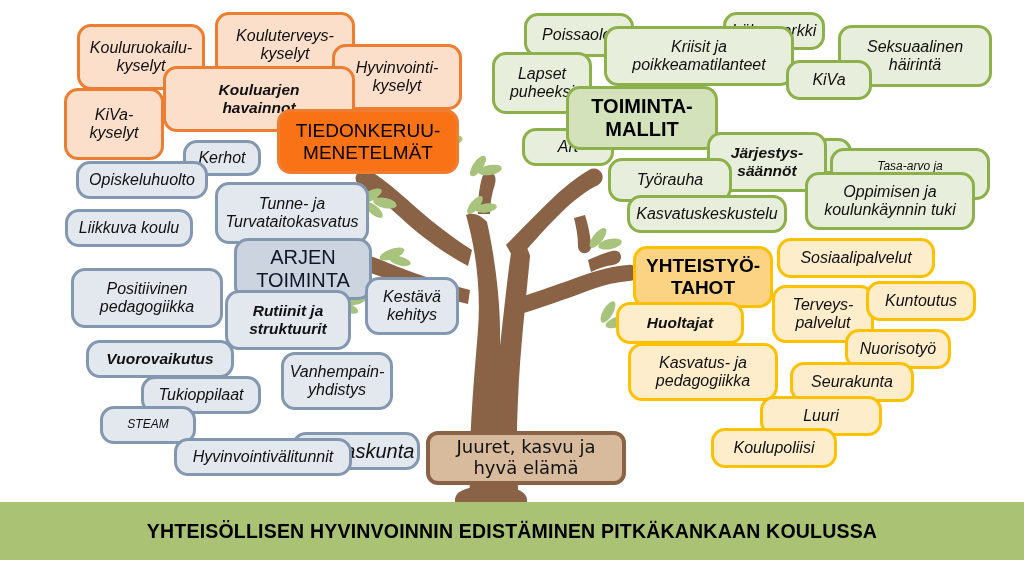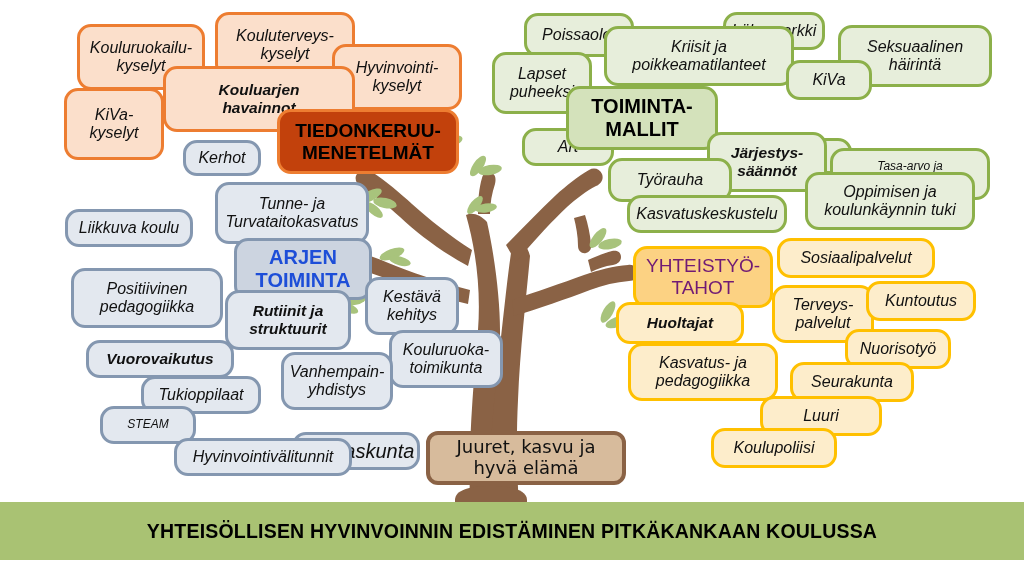--- a/index.html
+++ b/index.html
@@ -22,31 +22,31 @@
     text-align:center;
     border-style:solid;
     border-radius:14px;
     font-style:italic;
     line-height:1.14;
     padding:2px 5px;
     white-space:pre-line;
   }
   
   .n-orange{background:#fbdfcb;border-color:#ed7d31;border-width:3.5px;color:#111;}
-  .n-orange-hdr{background:#c2410c;border-color:#ed7d31;border-width:3.5px;color:#000;
-     font-style:normal;font-weight:700;}
+  .n-orange-hdr{background:#f97316;border-color:#ed7d31;border-width:3.5px;color:#000;
+     font-style:normal;font-weight:400;}
   .n-blue{background:#e3e8ef;border-color:#8497b0;border-width:3.5px;color:#111;}
-  .n-blue-hdr{background:#ccd4e0;border-color:#8497b0;border-width:3.5px;color:#1d4ed8;
-     font-style:normal;font-weight:700;}
+  .n-blue-hdr{background:#ccd4e0;border-color:#8497b0;border-width:3.5px;color:#0f172a;
+     font-style:normal;font-weight:400;}
   .n-green{background:#e7eedb;border-color:#8cb04a;border-width:3.5px;color:#111;}
   .n-green-hdr{background:#d4e2bb;border-color:#8cb04a;border-width:3.5px;color:#000;
      font-style:normal;font-weight:700;}
   .n-yellow{background:#fdedcb;border-color:#ffc000;border-width:3.5px;color:#111;}
-  .n-yellow-hdr{background:#fcd283;border-color:#ffc000;border-width:3.5px;color:#701a75;
-     font-style:normal;font-weight:400;}
+  .n-yellow-hdr{background:#fcd283;border-color:#ffc000;border-width:3.5px;color:#000000;
+     font-style:normal;font-weight:700;}
   .n-root{background:#d7bb9c;border-color:#8a6245;border-width:4px;color:#111;
      font-style:normal;border-radius:12px;}
   .bold{font-weight:700;}
 
   
   #banner{
     position:absolute;left:0;top:502px;width:1024px;height:58px;
     background:#a9c273;
     display:flex;align-items:center;justify-content:center;
   }
@@ -184,40 +184,39 @@
 
   <div class="node n-green" style="left:608px;top:158px;width:124px;height:44px;font-size:16px;">Työrauha</div>
 
   <div class="node n-green" style="left:805px;top:172px;width:170px;height:58px;font-size:16px;">Oppimisen ja
 koulunkäynnin tuki</div>
 
   <div class="node n-blue" style="left:183px;top:140px;width:78px;height:36px;font-size:16px;">Kerhot</div>
 
   <div class="node n-green" style="left:627px;top:195px;width:160px;height:38px;font-size:16px;">Kasvatuskeskustelu</div>
 
+  <div class="node n-blue" style="left:76px;top:161px;width:132px;height:38px;font-size:16px;">Opiskeluhuolto</div>
 
   <div class="node n-blue" style="left:215px;top:182px;width:154px;height:62px;font-size:16px;">Tunne- ja
 Turvataitokasvatus</div>
 
   <div class="node n-blue" style="left:65px;top:209px;width:128px;height:38px;font-size:16px;">Liikkuva koulu</div>
 
   <div class="node n-blue-hdr" style="left:234px;top:238px;width:138px;height:62px;font-size:20px;">ARJEN
 TOIMINTA</div>
 
   <div class="node n-blue" style="left:71px;top:268px;width:152px;height:60px;font-size:16px;">Positiivinen
 pedagogiikka</div>
 
   <div class="node n-blue bold" style="left:225px;top:290px;width:126px;height:60px;font-size:15.5px;">Rutiinit ja
 struktuurit</div>
 
   <div class="node n-blue" style="left:365px;top:277px;width:94px;height:58px;font-size:16px;">Kestävä
 kehitys</div>
 
-  <div class="node n-blue" style="left:389px;top:330px;width:114px;height:58px;font-size:16px;">Kouluruoka-
-toimikunta</div>
 
   <div class="node n-blue bold" style="left:86px;top:340px;width:148px;height:38px;font-size:15.5px;">Vuorovaikutus</div>
 
   <div class="node n-blue" style="left:281px;top:352px;width:112px;height:58px;font-size:16px;">Vanhempain-
 yhdistys</div>
 
   <div class="node n-blue" style="left:141px;top:376px;width:120px;height:38px;font-size:16px;">Tukioppilaat</div>
 
   <div class="node n-blue" style="left:100px;top:406px;width:96px;height:38px;font-size:12px;">STEAM</div>
 

